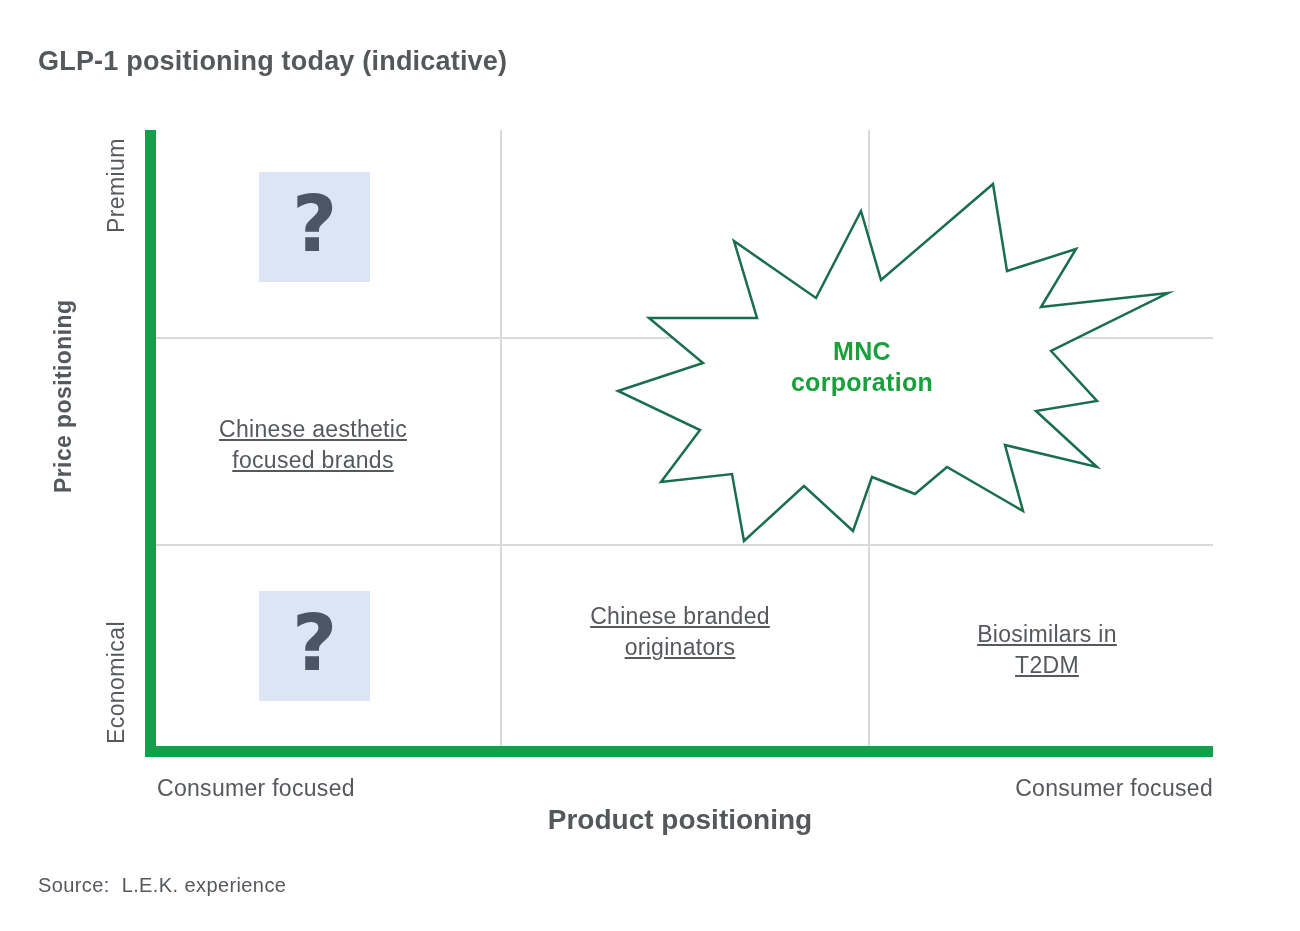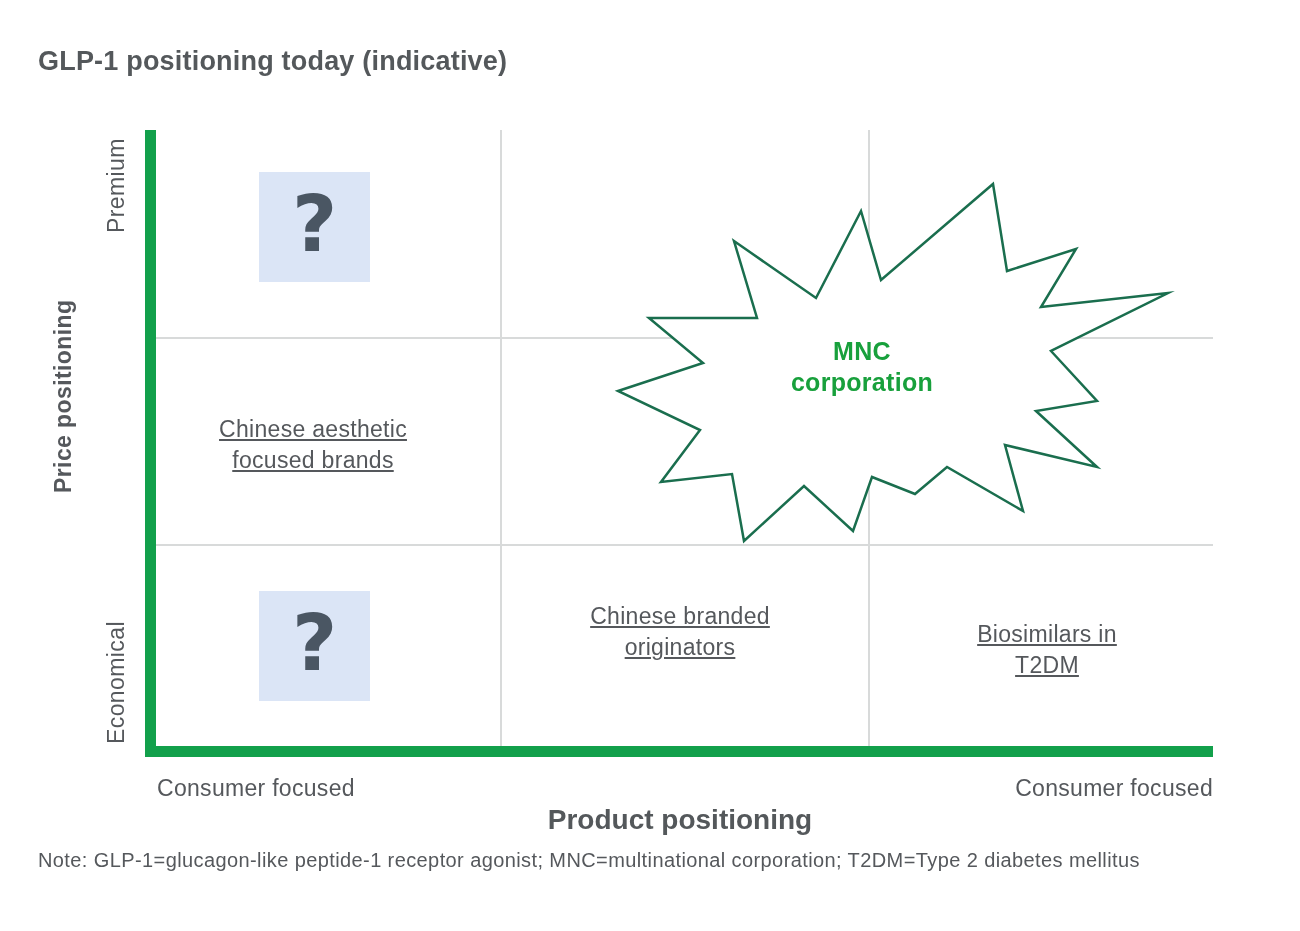--- a/index.html
+++ b/index.html
@@ -143,15 +143,15 @@
   <div class="abs mnc-label">MNC corporation</div>
 
   <div class="abs quad-label" style="left:565px; top:601px; width:230px;">Chinese branded originators</div>
 
   <div class="abs quad-label" style="left:957px; top:619px; width:180px;">Biosimilars in T2DM</div>
 
   <div class="abs axis-end-label" style="left:157px; top:775px;">Consumer focused</div>
   <div class="abs axis-end-label" style="right:87px; top:775px;">Consumer focused</div>
   <div class="abs axis-title-x">Product positioning</div>
 
-  <div class="abs footnote" style="top:849px;">Note: GLP-1=glucagon-like peptide-1 receptor agonist; MNC=multinational corporation; T2DM=Type 2 diabetes mellitus</div>
+  <div class="abs footnote" style="top:874px;">Source:  L.E.K. experience</div>
 
 </div>
 
 </body></html>

